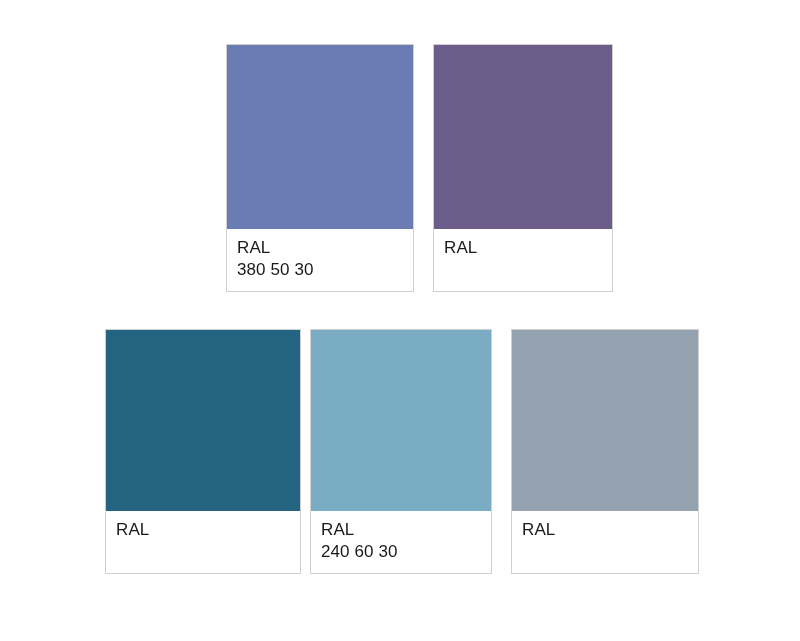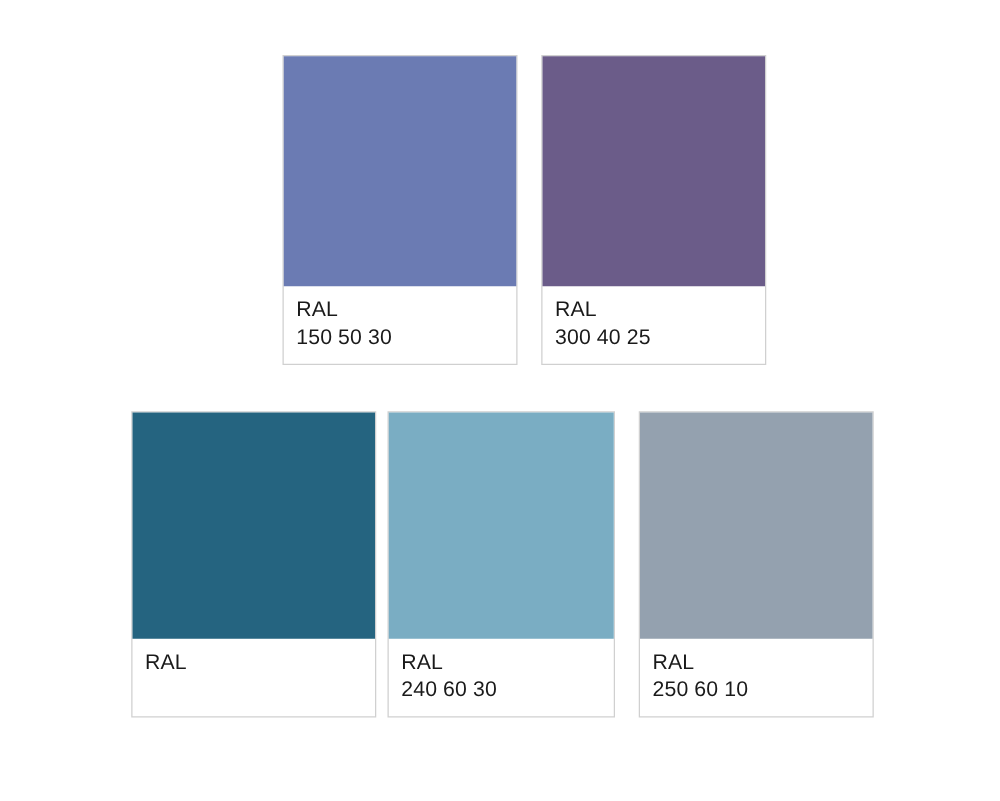--- a/index.html
+++ b/index.html
@@ -47,43 +47,41 @@
   }
 </style>
 </head>
 <body>
 
 <div id="board" style="background: rgb(255, 255, 255);">
     <div class="swatch-card" style="left: 226px; top: 44px; width: 188px; height: 248px; border-color: rgb(208, 208, 208);">
       <div class="swatch-color" style="height: 184px; background: rgb(107, 123, 179);"></div>
       <div class="swatch-label">
         <span class="line">RAL</span>
-        <span class="line">150 50 30</span>
+        <span class="line">380 50 30</span>
       </div>
     </div>
     <div class="swatch-card" style="left: 433px; top: 44px; width: 180px; height: 248px; border-color: rgb(208, 208, 208);">
       <div class="swatch-color" style="height: 184px; background: rgb(107, 92, 137);"></div>
       <div class="swatch-label">
         <span class="line">RAL</span>
-        <span class="line">300 40 25</span>
       </div>
     </div>
     <div class="swatch-card" style="left: 105px; top: 329px; width: 196px; height: 245px; border-color: rgb(208, 208, 208);">
       <div class="swatch-color" style="height: 181px; background: rgb(37, 100, 128);"></div>
       <div class="swatch-label">
         <span class="line">RAL</span>
       </div>
     </div>
     <div class="swatch-card" style="left: 310px; top: 329px; width: 182px; height: 245px; border-color: rgb(208, 208, 208);">
       <div class="swatch-color" style="height: 181px; background: rgb(122, 173, 195);"></div>
       <div class="swatch-label">
         <span class="line">RAL</span>
         <span class="line">240 60 30</span>
       </div>
     </div>
     <div class="swatch-card" style="left: 511px; top: 329px; width: 188px; height: 245px; border-color: rgb(208, 208, 208);">
       <div class="swatch-color" style="height: 181px; background: rgb(148, 161, 175);"></div>
       <div class="swatch-label">
         <span class="line">RAL</span>
-        <span class="line">250 60 10</span>
       </div>
     </div>
   </div>
 
 </body></html>

